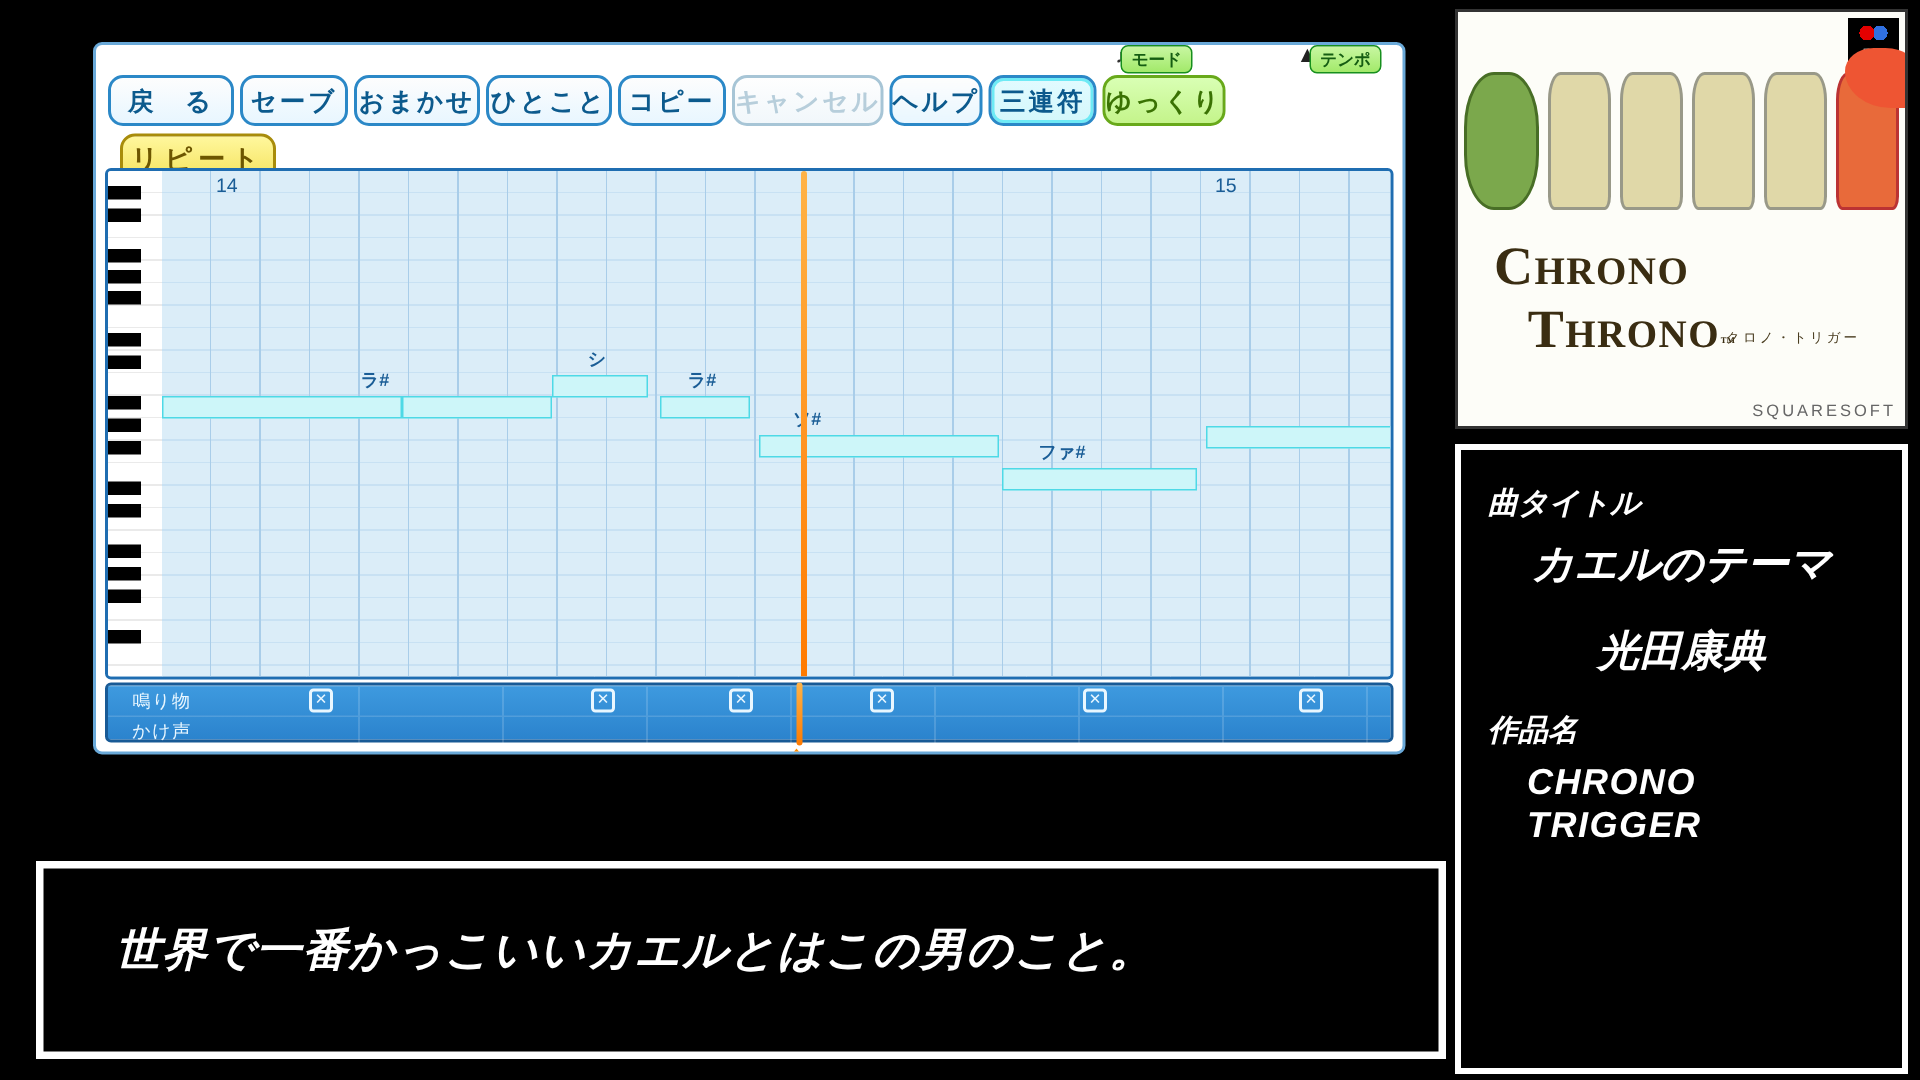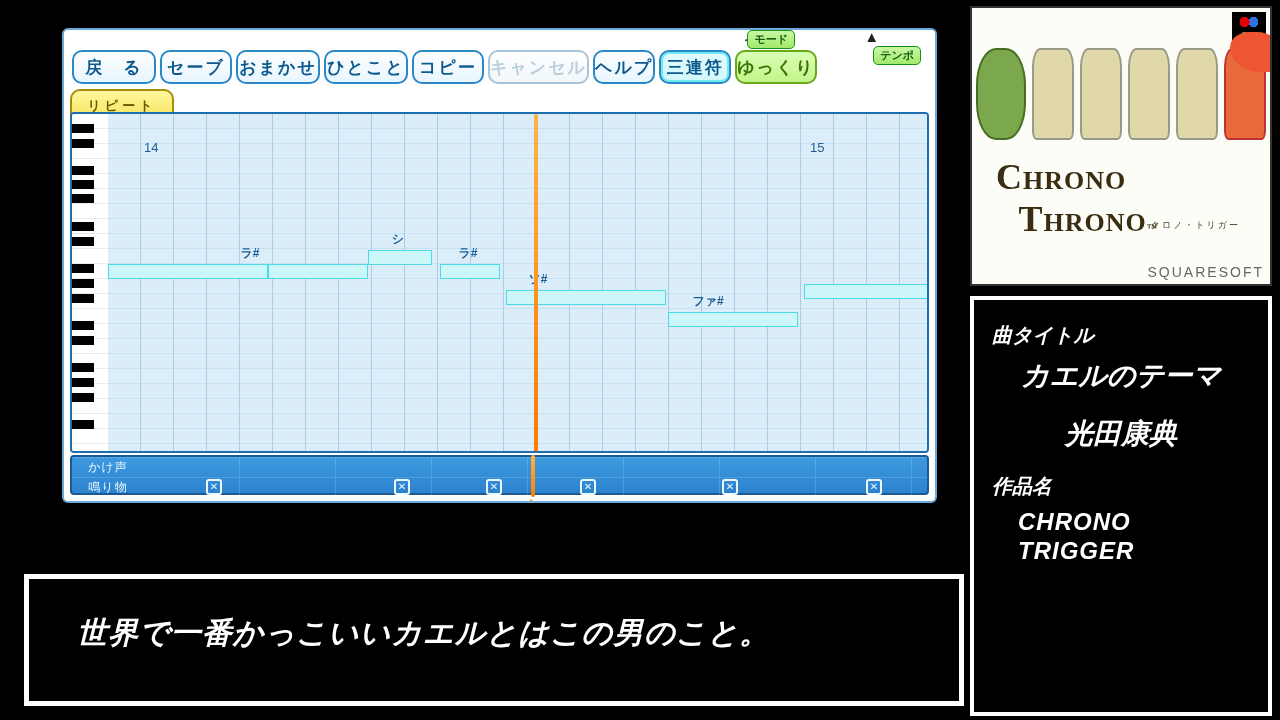--- a/index.html
+++ b/index.html
@@ -68,41 +68,41 @@
     position: absolute;
     font-size: 11px;
     padding: 1px 6px;
     border-radius: 5px;
     border: 1px solid #178f1e;
     background: linear-gradient(#c8f7a2,#a2e96a);
     color: #155d12;
     font-weight: 600;
   }
   .tag.mode  { right: 140px; top: 0; }
-  .tag.tempo { right: 14px;  top: 16px; }
+  .tag.tempo { right: 14px;  top: 0; }
   .tag-icon {
     position: absolute;
     top: -2px;
     font-size: 14px;
     color: #333;
   }
   .tag-icon.music { right: 178px; }
   .tag-icon.metro { right: 56px; color:#222; font-size:15px;}
 
   
   .repeat-tab {
     position:absolute;
     top: 59px;
-    left: 6px;
+    left: 16px;
     width: 104px;
     height: 34px;
     background: linear-gradient(#fff79d,#f4e25a);
     border: 2px solid #a88c0b;
     border-radius: 10px 10px 2px 2px;
-    font-size: 13px;
+    font-size: 18px;
     color:#6d5600;
     font-weight:700;
     letter-spacing:4px;
     display:flex;align-items:center;justify-content:center;
   }
 
   
   .roll {
     position: absolute;
     left: 6px;
@@ -145,21 +145,20 @@
     content:"";
     position:absolute;inset:0;
     background:repeating-linear-gradient(to right,transparent 0 32px,#a9cde9 32px 33px);
   }
   .measure-label {
     position:absolute;
     top:2px;
     font-size:13px;
     color:#1a5d96;
     font-weight:500;
-    margin-top:24px;
   }
   .measure-label.m14 { left: 36px; }
   .measure-label.m15 { left: 702px; }
 
   .note-bar {
     position:absolute;
     height:15px;
     background:#cdf6f9;
     border:1px solid #4ed9e6;
   }
@@ -318,21 +317,21 @@
   .cover-sub {
     position:absolute;
     bottom:52px; right:30px;
     font-size:9px;
     color:#4a3d20;
     letter-spacing:2px;
   }
   .cover-publisher{
     position:absolute;
     right:6px; bottom:4px;
-    font-size:14px;
+    font-size:11px;
     letter-spacing:2px;
     color:#666;
   }
 
   .info-panel{
     position:absolute;
     right:8px;
     top:296px;
     width:302px;
     bottom:4px;
@@ -440,34 +439,34 @@
       <span class="note-label" style="left:600px; top:196px">ファ#</span>
 
       <div class="note-bar" style="left:696px;top:170px; width:130px"></div>
 
       <div class="playhead"></div>
     </div>
   </div>
 
   <div class="lower-tracks">
     <div class="track-row">
-      <div class="track-label">かけ声</div>
-      <div class="track-lane"></div>
-    </div>
-    <div class="track-row">
       <div class="track-label">鳴り物</div>
       <div class="track-lane">
         <span class="drum-icon" style="left:70px"></span>
         <span class="drum-icon" style="left:258px"></span>
         <span class="drum-icon" style="left:350px"></span>
         <span class="drum-icon" style="left:444px"></span>
         <span class="drum-icon" style="left:586px"></span>
         <span class="drum-icon" style="left:730px"></span>
 
       </div>
+    </div>
+    <div class="track-row">
+      <div class="track-label">かけ声</div>
+      <div class="track-lane"></div>
     </div>
     <div class="playhead-lower"></div>
   </div>
 </div>
 
 <div class="cover">
   <div class="ps-logo">見 本</div>
   <div class="cover-chars">
     <div class="char green"></div>
     <div class="char"></div>

